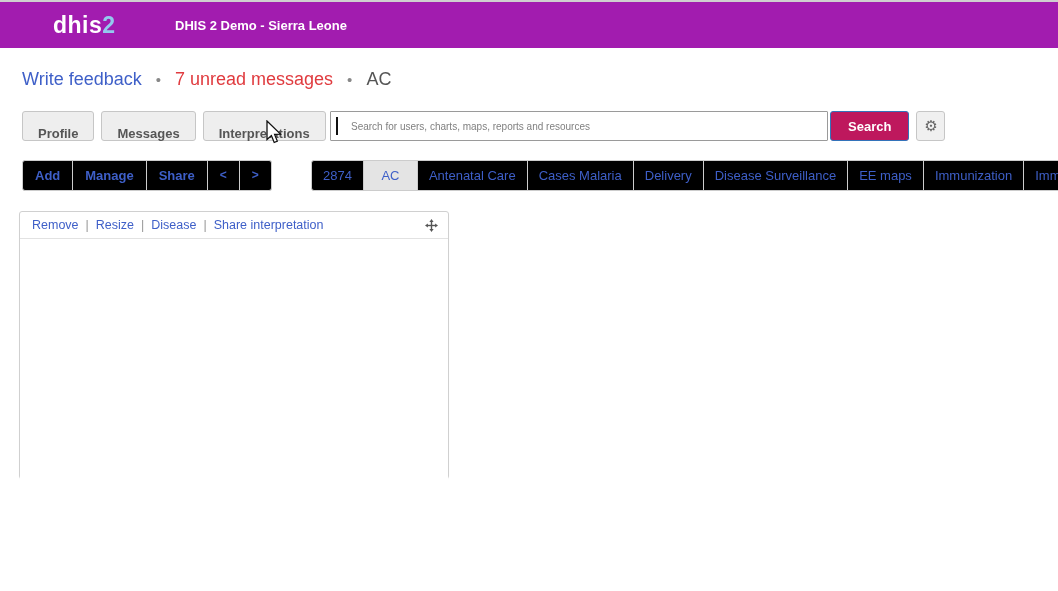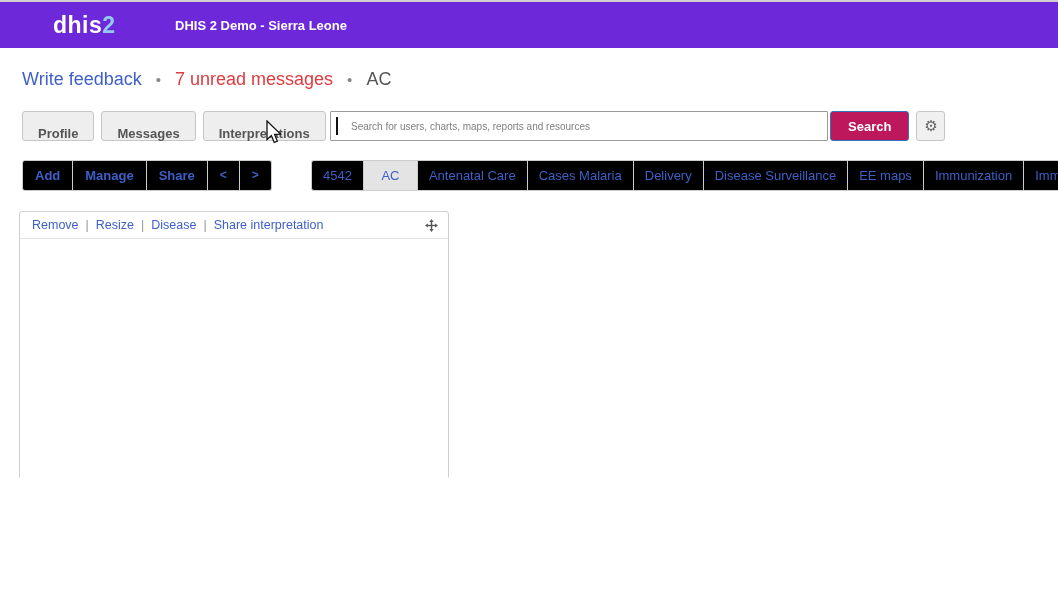--- a/index.html
+++ b/index.html
@@ -6,21 +6,21 @@
   html,body { width:1058px; height:591px; }
   body {
     position:relative;
     overflow:hidden;
     background:#ffffff;
     font-family:"Liberation Sans", sans-serif;
   }
   .top-strip { position:absolute; top:0; left:0; right:0; height:2px; background:#cfcfcf; }
 
   
-  .header { position:absolute; top:2px; left:0; right:0; height:46px; background:#6d28d9;text-align:center; }
+  .header { position:absolute; top:2px; left:0; right:0; height:46px; background:#a21caf;text-align:center; }
   .logo { position:absolute; left:53px; top:50%; transform:translateY(-50%);
           font-size:23px; font-weight:bold; color:#ffffff; letter-spacing:.5px; }
   .logo .accent { color:#93c9ee; }
   .app-title { position:absolute; left:175px; top:50%; transform:translateY(-50%);
                font-size:13px; font-weight:bold; color:#ffffff; }
 
   
   .feedback-bar { position:absolute; top:69px; left:22px; display:flex; align-items:center;
                   gap:14px; font-size:18px; white-space:nowrap; }
   .link { color:#3e5fc8; text-decoration:none; cursor:pointer;text-align:center; }
@@ -112,21 +112,21 @@
 
 <div class="dash-row">
   <div class="group action-group">
     <div class="group-btn">Add</div>
     <div class="group-btn">Manage</div>
     <div class="group-btn">Share</div>
     <div class="group-btn arrow-btn">&lt;</div>
     <div class="group-btn arrow-btn">&gt;</div>
   </div>
   <div class="group tab-group">
-    <div class="group-btn tab">4542</div>
+    <div class="group-btn tab">2874</div>
     <div class="group-btn tab active tab-ac">AC</div>
     <div class="group-btn tab">Antenatal Care</div>
     <div class="group-btn tab">Cases Malaria</div>
     <div class="group-btn tab">Delivery</div>
     <div class="group-btn tab">Disease Surveillance</div>
     <div class="group-btn tab">EE maps</div>
     <div class="group-btn tab">Immunization</div>
     <div class="group-btn tab tab-truncated">Immu</div>
   </div>
 </div>

